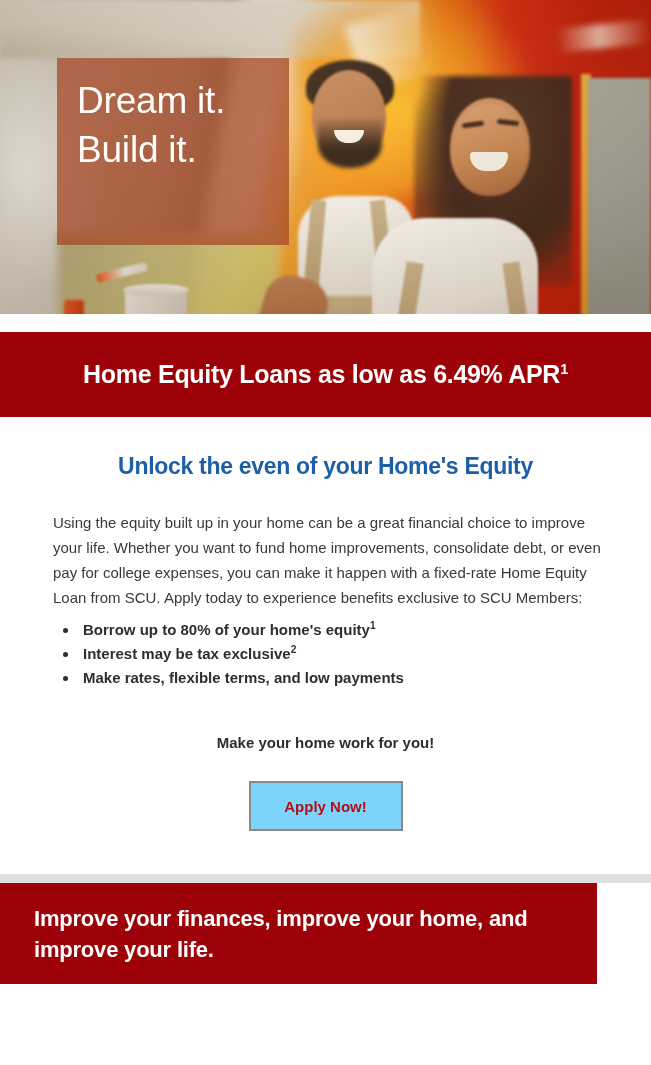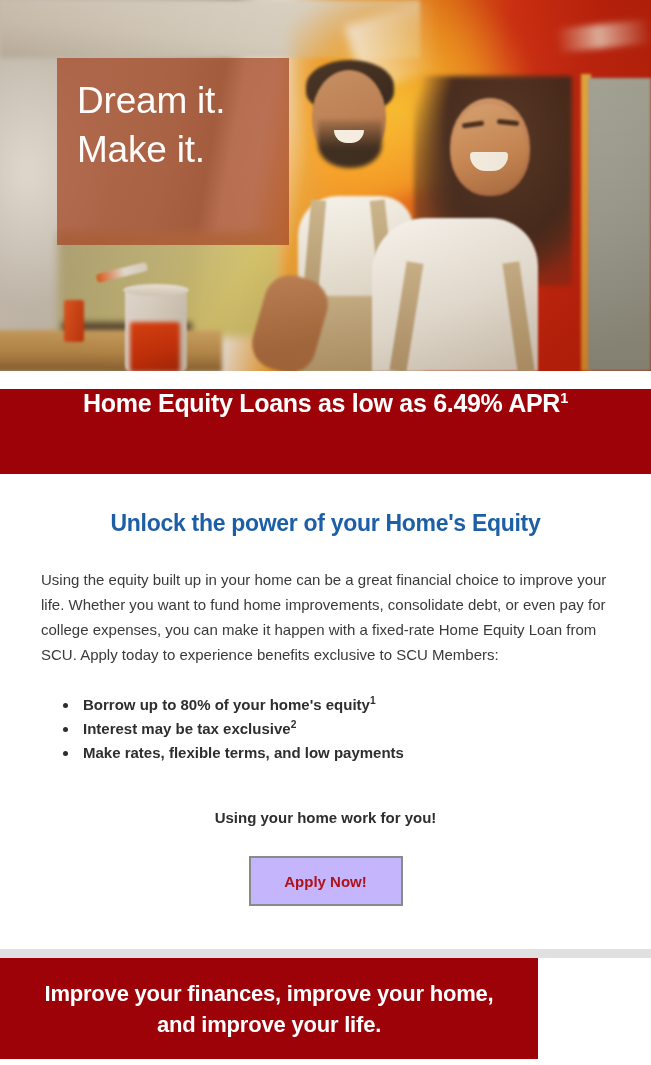--- a/index.html
+++ b/index.html
@@ -14,21 +14,21 @@
     font-family: "Liberation Sans", sans-serif;
     color: #333333;
     overflow: hidden;
     position: relative;
   }
 
   
   .hero {
     position: relative;
     width: 651px;
-    height: 371px;
+    height: 314px;
     overflow: hidden;
     background: #b8502a;
   }
   .hero-art {
     position: absolute;
     inset: 0;
   }
   
   .room-base {
     position: absolute; inset: 0;
@@ -277,20 +277,21 @@
     white-space: nowrap;
   }
 
   
   .gap-white { background: #ffffff; }
   .rate-banner {
     width: 651px;
     height: 85px;
     background: #9d0208;
     display: flex;
+    align-items: center;
     justify-content: center;
   }
   .rate-banner .rate-text {
     color: #ffffff;
     font-size: 25px;
     font-weight: bold;
     letter-spacing: -0.3px;
     white-space: nowrap;
   }
   .rate-text sup {
@@ -310,24 +311,24 @@
     font-weight: bold;
     text-align: center;
     letter-spacing: -0.3px;
     padding-top: 36px;
     padding-bottom: 6px;
   }
   .body-copy {
     font-size: 15px;
     line-height: 25px;
     color: #3a3a3a;
-    margin: 24px 0 0 4px;
+    margin: 24px 0 0 16px;
   }
   .benefits {
-    margin: 26px 0 0 0;
+    margin: 8px 0 0 0;
     padding-left: 42px;
     list-style: disc;
   }
   .benefits li {
     font-size: 15px;
     font-weight: bold;
     line-height: 24px;
     color: #2e2e2e;
     padding-left: 4px;
   }
@@ -345,47 +346,46 @@
   }
   .cta-wrap {
     display: flex;
     justify-content: center;
     margin-top: 30px;
     padding-bottom: 43px;
   }
   .cta-button {
     width: 154px;
     height: 50px;
-    background: #c4b5fd;
+    background: #7dd3fc;
     border: 2px solid #8a8a8a;
     color: #b01118;
     font-size: 15px;
     font-weight: bold;
     font-family: "Liberation Sans", sans-serif;
     cursor: pointer;
     display: flex;
     align-items: center;
     justify-content: center;
     box-sizing: border-box;
   }
 
   
   .divider-strip {
     width: 651px;
     height: 9px;
     background: #e0e0e0;
   }
   .footer-banner {
-    width: 538px;
+    width: 597px;
     height: 101px;
     background: #9d0208;
     display: flex;
     align-items: center;
     justify-content: center;
-    text-align: center;
   }
   .footer-banner .footer-text {
     color: #ffffff;
     font-size: 22px;
     font-weight: bold;
     line-height: 31px;
     padding: 0 34px;
     letter-spacing: -0.2px;
   }
 </style>
@@ -430,43 +430,43 @@
     <div class="roller-handle"></div>
     <div class="bucket"></div>
     <div class="bucket-paint"></div>
     <div class="bucket-rim"></div>
 
     <div class="hero-grade"></div>
   </div>
 
   <div class="hero-caption">
     <div class="line">Dream it.</div>
-    <div class="line">Make it.</div>
+    <div class="line">Build it.</div>
   </div>
 </div>
 
 <div class="gap-white" style="height:18px;"></div>
 
 <div class="rate-banner">
   <div class="rate-text"><span>Home Equity Loans as low as 6.49% APR</span><sup>1</sup></div>
 </div>
 
 <div class="content">
 
-  <div class="blue-head">Unlock the power of your Home's Equity</div>
+  <div class="blue-head">Unlock the even of your Home's Equity</div>
 
   <p class="body-copy">Using the equity built up in your home can be a great financial choice to improve your life. Whether you want to fund home improvements, consolidate debt, or even pay for college expenses, you can make it happen with a fixed-rate Home Equity Loan from SCU. Apply today to experience benefits exclusive to SCU Members:</p>
 
   <ul class="benefits">
     <li><span>Borrow up to 80% of your home's equity</span><sup>1</sup></li>
     <li><span>Interest may be tax exclusive</span><sup>2</sup></li>
     <li><span>Make rates, flexible terms, and low payments</span><sup></sup></li>
   </ul>
 
-  <div class="tagline">Using your home work for you!</div>
+  <div class="tagline">Make your home work for you!</div>
 
   <div class="cta-wrap">
     <button class="cta-button">Apply Now!</button>
   </div>
 </div>
 
 <div class="divider-strip"></div>
 
 <div class="footer-banner">
   <div class="footer-text">Improve your finances, improve your home, and improve your life.</div>

